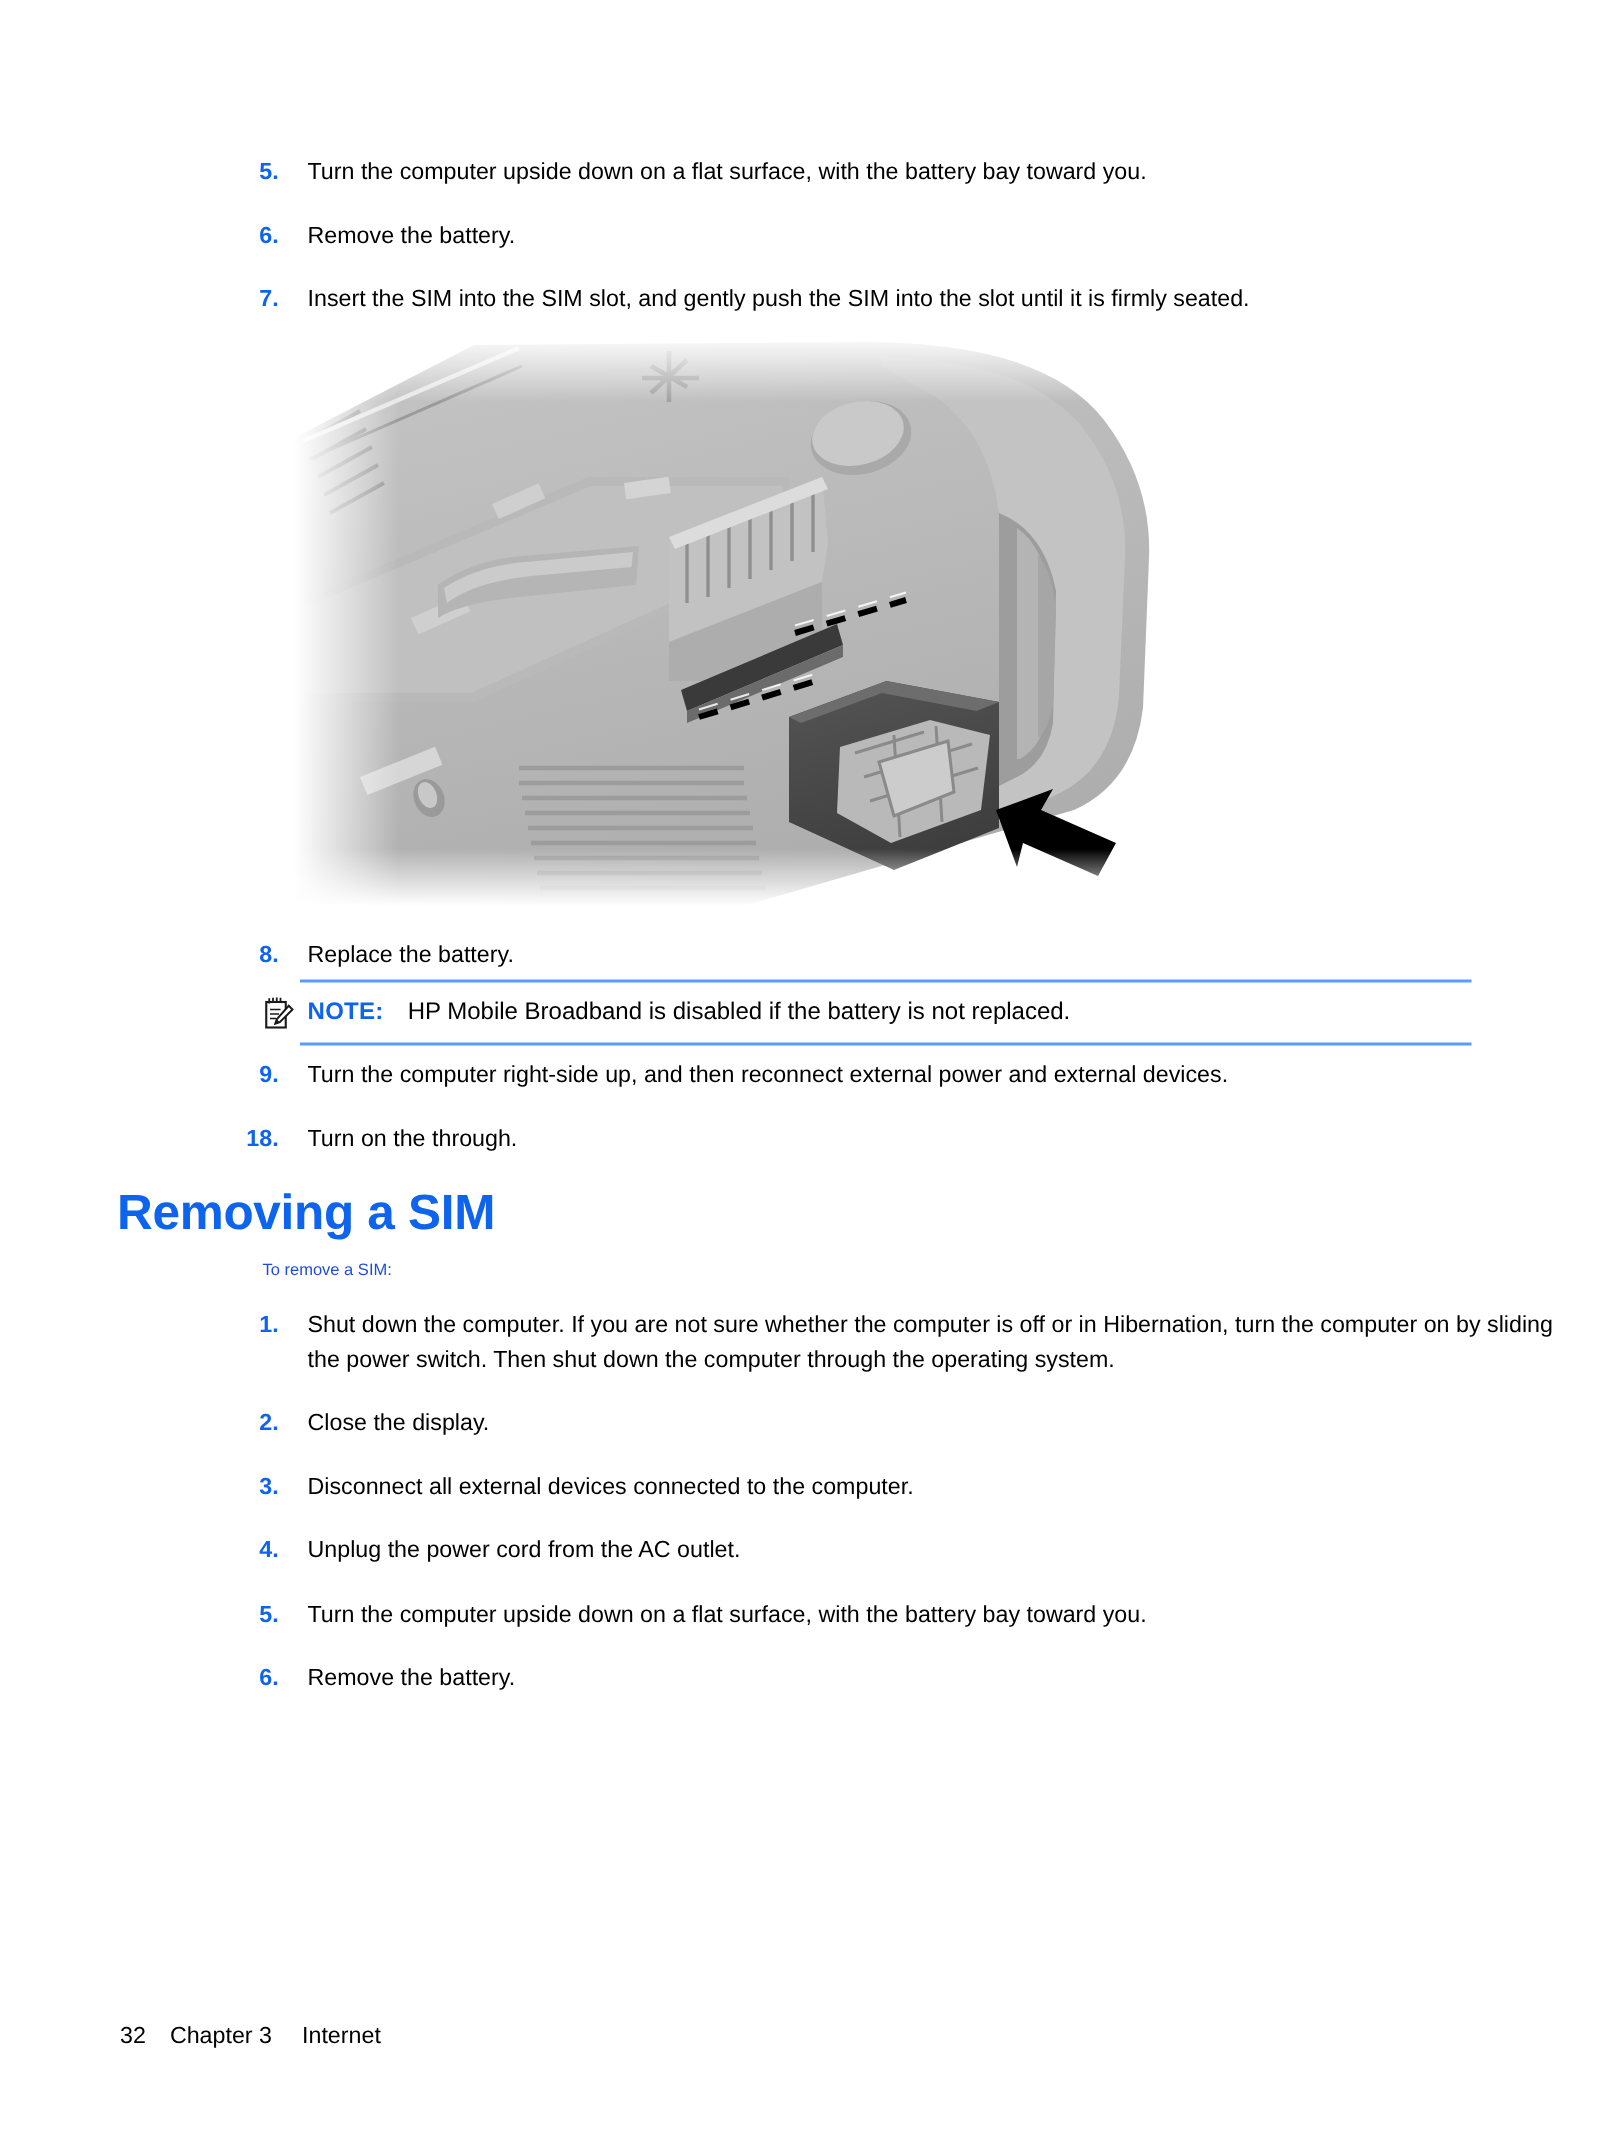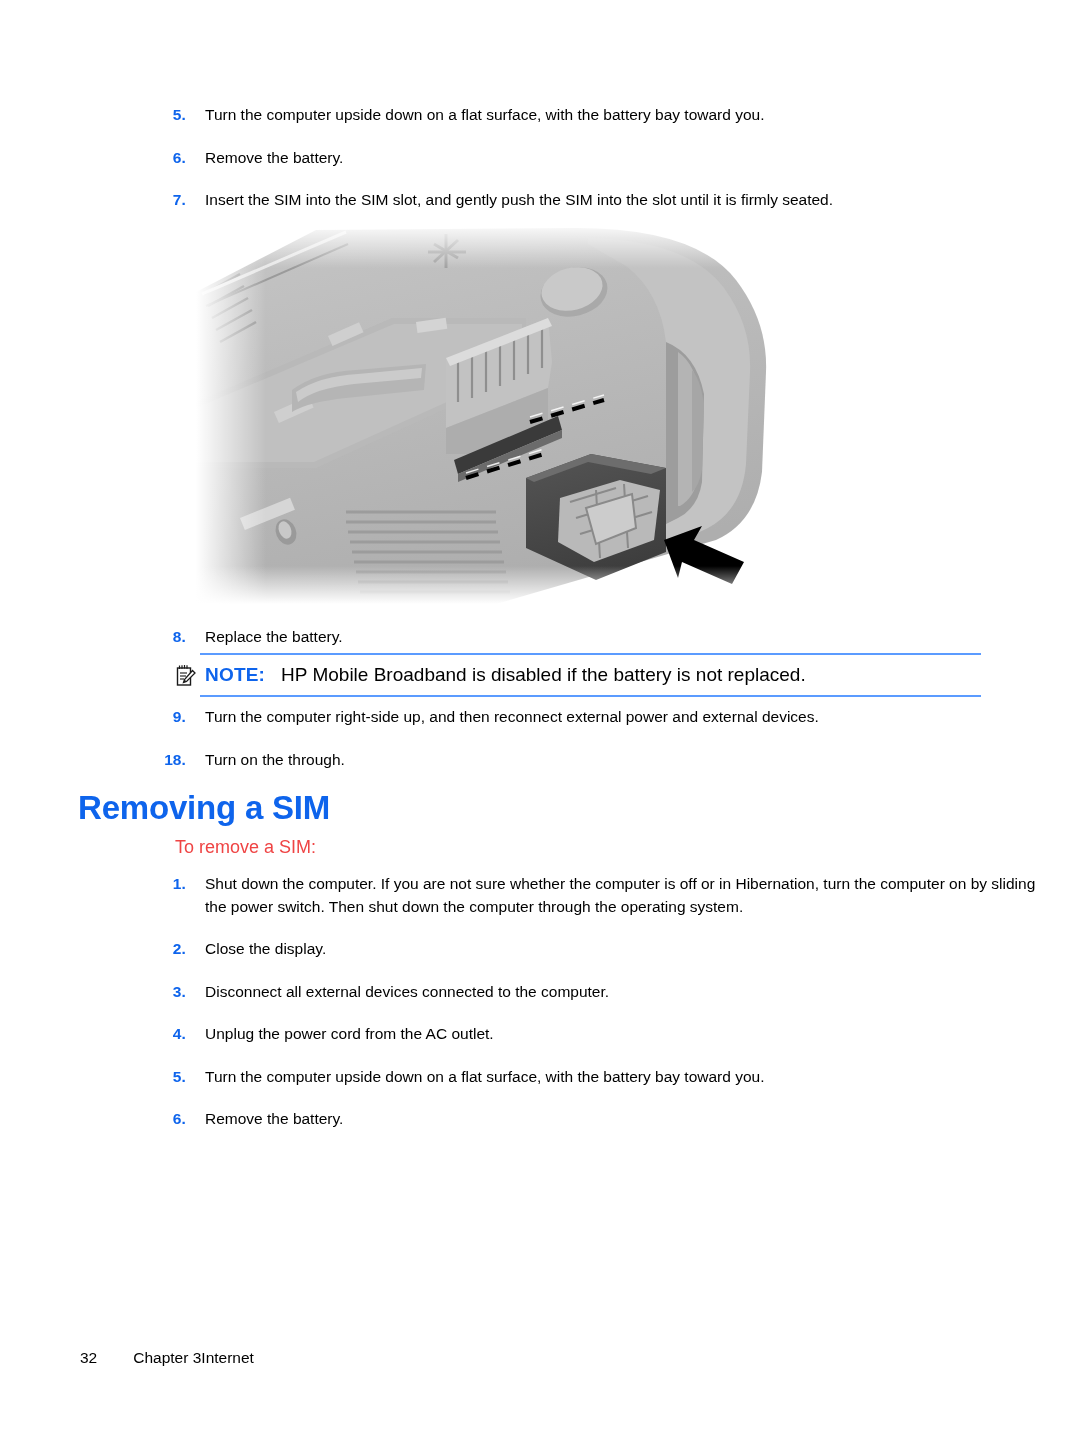--- a/index.html
+++ b/index.html
@@ -84,21 +84,21 @@
     position: absolute;
     left: 175px;
     top: 11px;
     width: 21px;
     height: 23px;
   }
   .note-body {
     position: absolute;
     left: 205px;
     top: 10px;
-    font-size: 19px;
+    font-size: 16px;
     line-height: 24px;
     white-space: nowrap;
   }
   .note-label {
     color: #0e64ec;
     font-weight: bold;
     letter-spacing: 0.2px;
   }
   .note-text {
     color: #000000;
@@ -114,37 +114,37 @@
     font-weight: bold;
     color: #0e64ec;
     letter-spacing: -0.2px;
   }
 
   
   .intro {
     position: absolute;
     left: 175px;
     top: 836px;
-    font-size: 18px;
+    font-size: 11px;
     line-height: 22px;
-    color: #ef4444;
+    color: #1d4ed8;
   }
 
   
   .footer {
     position: absolute;
     left: 80px;
     top: 1349px;
     font-size: 15.5px;
     color: #000000;
     display: flex;
     align-items: baseline;
   }
-  .footer-page { margin-right: 36px; }
-  .footer-chapter { }
+  .footer-page { margin-right: 16px; }
+  .footer-chapter { margin-right: 20px; }
 </style>
 </head>
 <body>
 
 <div class="page">
 
   <div class="olist" style="top:104px;">
 
     <div class="li">
       <div class="li-num">5.</div>

